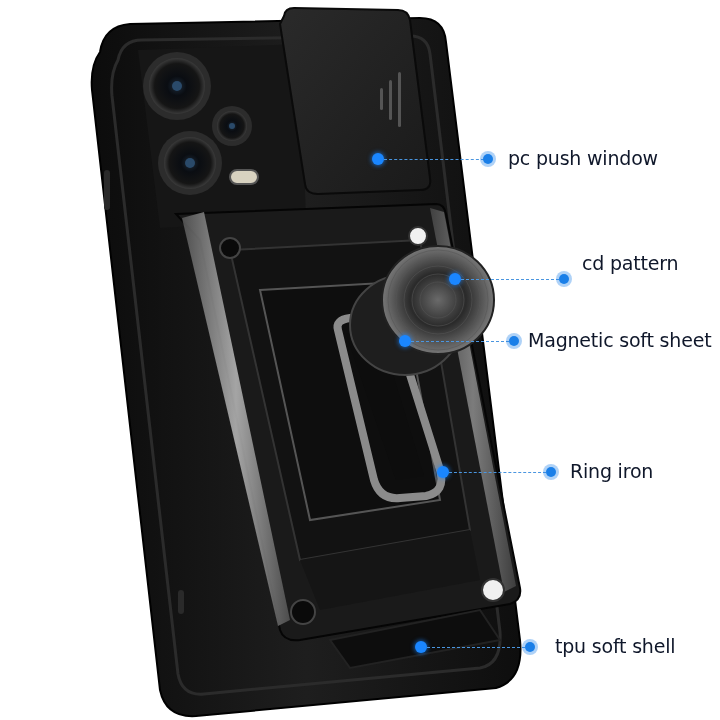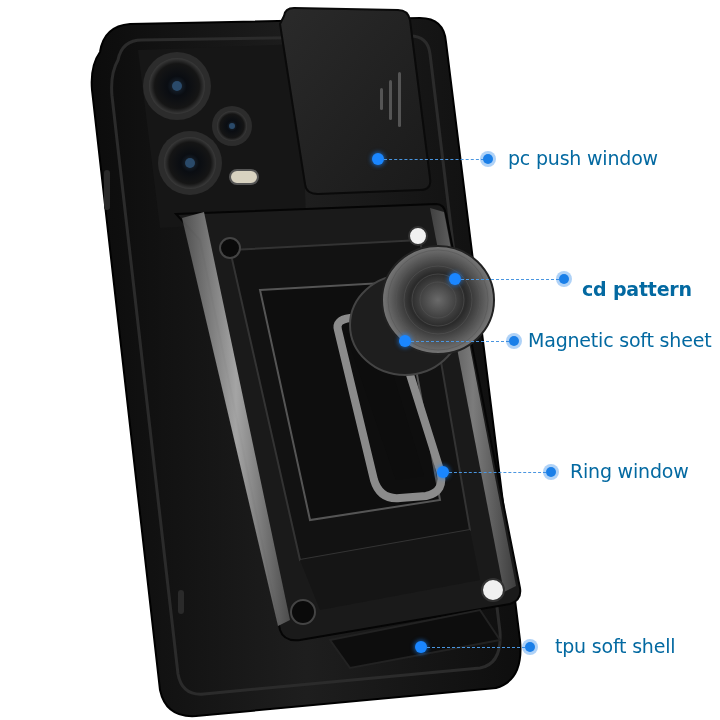--- a/index.html
+++ b/index.html
@@ -1,18 +1,18 @@
 <!DOCTYPE html>
 <html><head>
 <meta charset="utf-8">
 <style>
   html,body{margin:0;padding:0;background:#ffffff;}
   body{width:720px;height:720px;position:relative;overflow:hidden;font-family:"DejaVu Sans","Liberation Sans",sans-serif;}
   .stage{position:absolute;left:0;top:0;width:720px;height:720px;}
-  .label{position:absolute;color:#0369a1;font-size:19px;line-height:22px;white-space:nowrap;letter-spacing:-0.2px;}
+  .label{position:absolute;color:#0f172a;font-size:19px;line-height:22px;white-space:nowrap;letter-spacing:-0.2px;}
   .dot-end{position:absolute;width:10px;height:10px;border-radius:50%;background:#1a7fe8;box-shadow:0 0 0 3px rgba(26,127,232,0.35);}
   .dot-start{position:absolute;width:12px;height:12px;border-radius:50%;background:#1a86ff;box-shadow:0 0 4px 1px rgba(26,134,255,0.6);}
   .leader{position:absolute;height:0;border-top:1.5px dashed #4a96e0;}
 </style>
 </head>
 <body>
 
 <div class="stage">
   <svg width="720" height="720" viewBox="0 0 720 720" style="position:absolute;left:0;top:0;">
     <defs>
@@ -113,35 +113,35 @@
     <div class="dot-start" style="left:372px;top:153px;"></div>
     <div class="leader" style="left:384px;top:159px;width:100px;"></div>
     <div class="dot-end" style="left:483px;top:154px;"></div>
     <div class="label" style="left:508px;top:147px;">pc push window</div>
   </div>
 
   <div>
     <div class="dot-start" style="left:449px;top:273px;"></div>
     <div class="leader" style="left:461px;top:279px;width:98px;"></div>
     <div class="dot-end" style="left:559px;top:274px;"></div>
-    <div class="label" style="left:582px;top:278px;font-weight:bold;">cd pattern</div>
+    <div class="label" style="left:582px;top:252px;">cd pattern</div>
   </div>
 
   <div>
     <div class="dot-start" style="left:399px;top:335px;"></div>
     <div class="leader" style="left:411px;top:341px;width:98px;"></div>
     <div class="dot-end" style="left:509px;top:336px;"></div>
     <div class="label" style="left:528px;top:329px;">Magnetic soft sheet</div>
   </div>
 
   <div>
     <div class="dot-start" style="left:437px;top:466px;"></div>
     <div class="leader" style="left:449px;top:472px;width:97px;"></div>
     <div class="dot-end" style="left:546px;top:467px;"></div>
-    <div class="label" style="left:570px;top:460px;">Ring window</div>
+    <div class="label" style="left:570px;top:460px;">Ring iron</div>
   </div>
 
   <div>
     <div class="dot-start" style="left:415px;top:641px;"></div>
     <div class="leader" style="left:427px;top:647px;width:98px;"></div>
     <div class="dot-end" style="left:525px;top:642px;"></div>
     <div class="label" style="left:547px;top:635px;margin-left:8px;">tpu soft shell</div>
   </div>
 </div>
 

